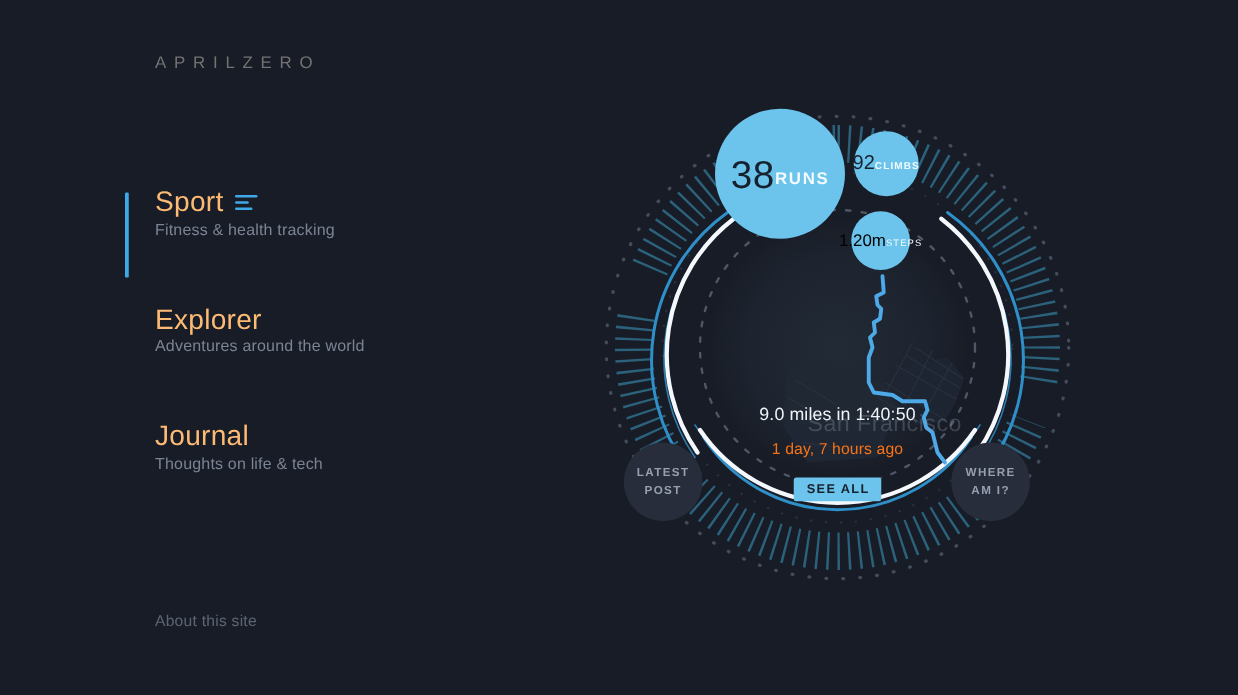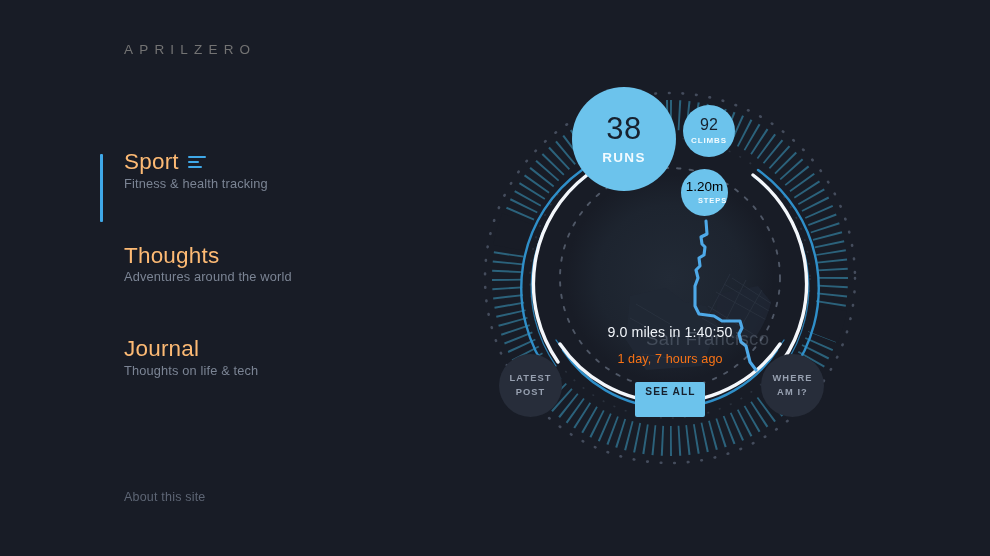--- a/index.html
+++ b/index.html
@@ -113,21 +113,21 @@
     height: 400px;
   }
   #dash svg { position: absolute; left: 0; top: 0; }
 
   
   .bubble {
     position: absolute;
     border-radius: 50%;
     background: #6cc3ec;
     display: flex;
-    flex-direction: column;
+    flex-direction: row;
     align-items: center;
     justify-content: center;
     color: #142030;
     text-align: center;
   }
   #bubble-runs {
     left: 102px; top: 9px;
     width: 104px; height: 104px;
   }
   #bubble-runs .big {
@@ -146,22 +146,22 @@
   #bubble-climbs .small {
     font-size: 8px; font-weight: 700; letter-spacing: 0.9px;
     margin-top: 3px; color: #f2fbff;
   }
   #bubble-steps {
     left: 211px; top: 91px;
     width: 47px; height: 47px;
   }
   #bubble-steps .big { font-size: 13.5px; line-height: 1; color: #000000; }
   #bubble-steps .small {
-    font-size: 7.5px; font-weight: 700; letter-spacing: 0.9px;
-    margin-top: 3px; color: #f2fbff; padding-left: 16px;
+    font-size: 7.5px; font-weight: 400; letter-spacing: 0.9px;
+    margin-top: 3px; color: #f2fbff;
   }
 
   
   .side-btn {
     position: absolute;
     width: 63px; height: 63px;
     border-radius: 50%;
     background: #272d3a;
     display: flex;
     flex-direction: column;
@@ -198,21 +198,21 @@
     letter-spacing: 0.1px;
   }
   #see-all {
     display: inline-block;
     margin-top: 16px;
     background: #6cc3ec;
     color: #16212e;
     font-size: 10.2px;
     font-weight: 700;
     letter-spacing: 1.1px;
-    padding: 4px 9px 20px 10px;
+    padding: 4px 9px 4px 10px;
     border-radius: 2px;
   }
 
   
   #map-label {
     position: absolute;
     left: 176px;
     top: 250px;
     font-size: 18.5px;
     color: rgba(150,162,178,0.30);
@@ -238,21 +238,21 @@
             <i></i>
             <i></i>
           </span>
       </div>
       <div class="nav-sub">Fitness &amp; health tracking</div>
     </div>
 
     <div class="nav-item">
 
       <div class="nav-title-row">
-        <span class="nav-title">Thoughts</span>
+        <span class="nav-title">Explorer</span>
       </div>
       <div class="nav-sub">Adventures around the world</div>
     </div>
 
     <div class="nav-item">
 
       <div class="nav-title-row">
         <span class="nav-title">Journal</span>
       </div>
       <div class="nav-sub">Thoughts on life &amp; tech</div>

